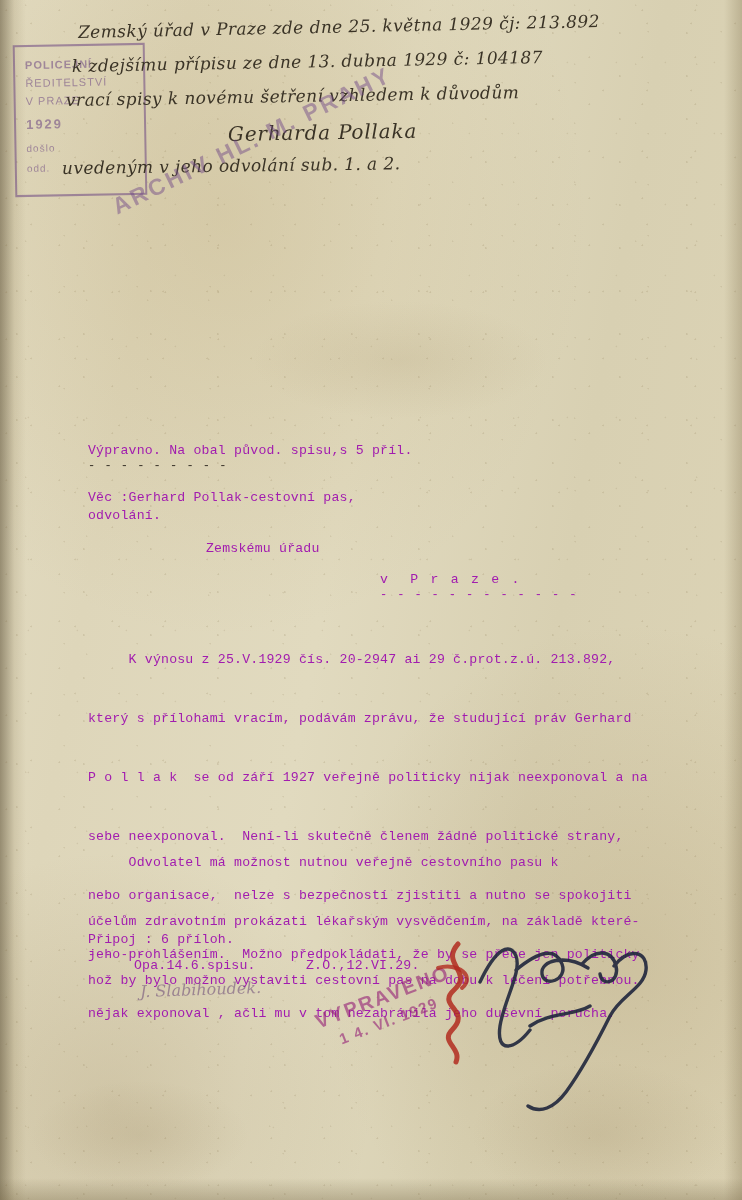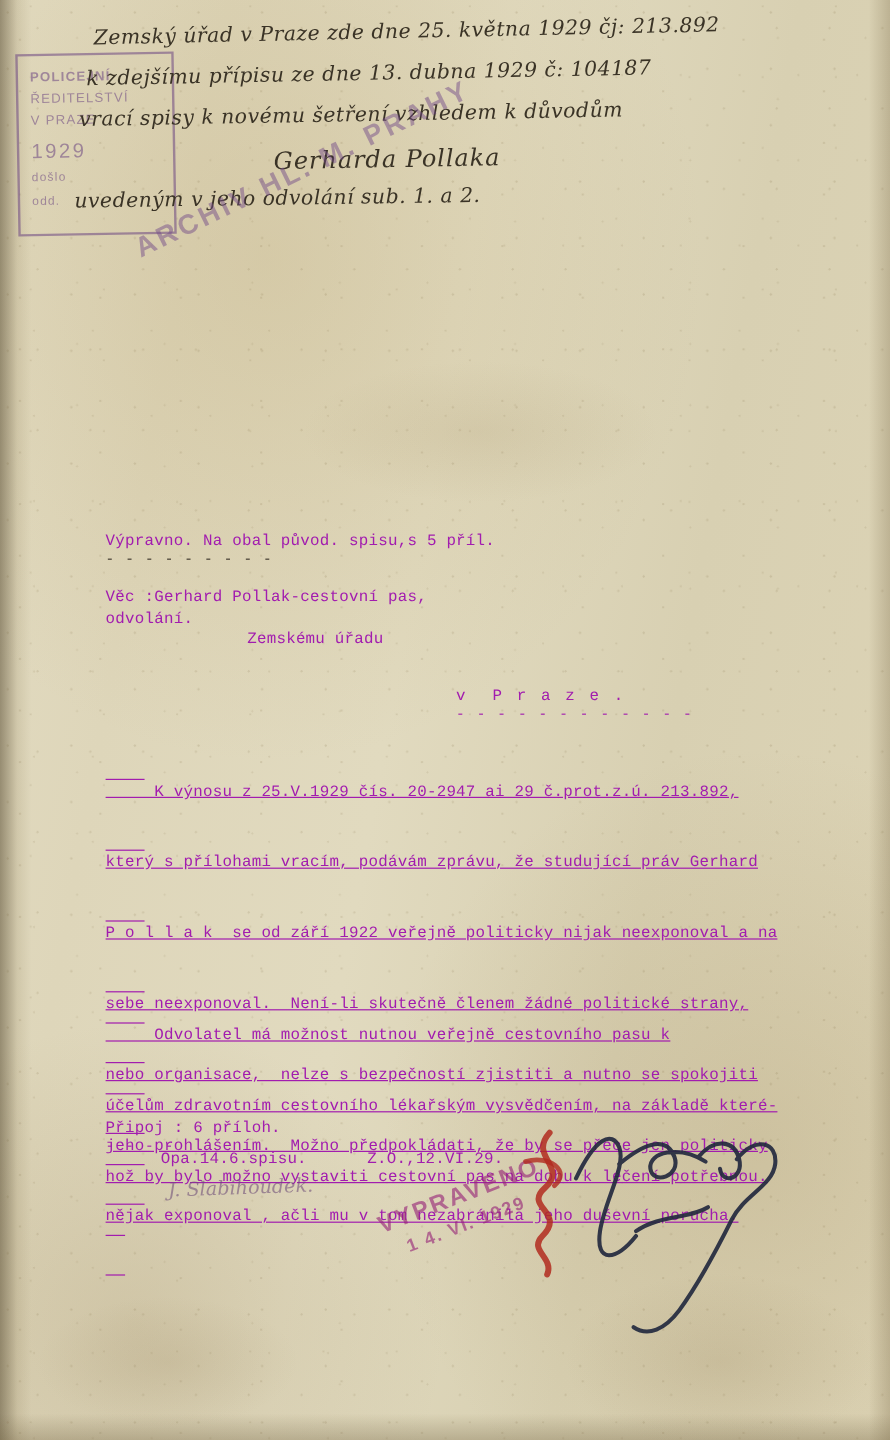--- a/index.html
+++ b/index.html
@@ -87,21 +87,21 @@
   }
   #stamp-rect .l {
     position: absolute;
     font-size: 11px;
     letter-spacing: 1px;
     white-space: nowrap;
   }
   #stamp-rect .l1 { left: 10px; top: 12px; font-weight: bold; }
   #stamp-rect .l2 { left: 10px; top: 30px; }
   #stamp-rect .l3 { left: 10px; top: 48px; }
-  #stamp-rect .l4 { left: 10px; top: 70px; font-size: 17px; letter-spacing: 2px; font-weight: normal; }
+  #stamp-rect .l4 { left: 10px; top: 70px; font-size: 13px; letter-spacing: 2px; font-weight: bold; }
   #stamp-rect .l5 { left: 10px; top: 96px; font-size: 10px; }
   #stamp-rect .l6 { left: 10px; top: 116px; font-size: 10px; }
 
   
   #stamp-diag {
     position: absolute;
     left: 108px; top: 196px;
     transform: rotate(-26deg);
     transform-origin: left top;
     color: rgba(112,74,136,0.48);
@@ -118,25 +118,25 @@
     font-family: "Liberation Mono", "DejaVu Sans Mono", monospace;
     color: #a21caf;
     font-size: 13.2px;
     white-space: pre;
     letter-spacing: .2px;
   }
   #l-vypravno { left: 88px; top: 443px; }
   #l-dash1    { left: 88px; top: 459px; letter-spacing: 1px; font-size: 12px; color:#3a332a;}
   #l-vec1     { left: 88px; top: 490px; }
   #l-vec2     { left: 88px; top: 508px; }
-  #l-zem      { left: 206px; top: 525px; }
+  #l-zem      { left: 206px; top: 541px; }
   #l-praze    { left: 380px; top: 572px; letter-spacing: 2.2px; }
   #l-dash2    { left: 380px; top: 588px; letter-spacing: 1.4px; font-size: 12px; }
 
-  .para { position: absolute; left: 88px; width: 580px; text-decoration: underline; }
+  .para { position: absolute; left: 88px; width: 580px; }
   .para .line { display: block; height: 29px; white-space: pre; }
   #p1 { top: 622px; }
   #p2 { top: 825px; }
 
   #l-pripoj { left: 88px; top: 932px; }
   #l-dash3  { left: 88px; top: 948px; letter-spacing: 1px; font-size: 12px; }
   #l-opa    { left: 134px; top: 958px; }
   #l-zo     { left: 306px; top: 958px; }
 
   
@@ -213,30 +213,30 @@
   <div class="tw" id="l-dash1">- - - - - - - - -</div>
   <div class="tw" id="l-vec1">Věc :Gerhard Pollak-cestovní pas,</div>
   <div class="tw" id="l-vec2">odvolání.</div>
   <div class="tw" id="l-zem">Zemskému úřadu</div>
   <div class="tw" id="l-praze">v  P r a z e .</div>
   <div class="tw" id="l-dash2">- - - - - - - - - - - -</div>
 
   <div class="tw para" id="p1">
     <span class="line">     K výnosu z 25.V.1929 čís. 20-2947 ai 29 č.prot.z.ú. 213.892,</span>
     <span class="line">který s přílohami vracím, podávám zprávu, že studující práv Gerhard</span>
-    <span class="line">P o l l a k  se od září 1922 veřejně politicky nijak neexponoval a na</span>
+    <span class="line">P o l l a k  se od září 1927 veřejně politicky nijak neexponoval a na</span>
     <span class="line">sebe neexponoval.  Není-li skutečně členem žádné politické strany,</span>
     <span class="line">nebo organisace,  nelze s bezpečností zjistiti a nutno se spokojiti</span>
     <span class="line">jeho prohlášením.  Možno předpokládati, že by se přece jen politicky</span>
     <span class="line">nějak exponoval , ačli mu v tom nezabránila jeho duševní porucha.</span>
   </div>
 
   <div class="tw para" id="p2">
     <span class="line">     Odvolatel má možnost nutnou veřejně cestovního pasu k</span>
-    <span class="line">účelům zdravotním cestovního lékařským vysvědčením, na základě které-</span>
+    <span class="line">účelům zdravotním prokázati lékařským vysvědčením, na základě které-</span>
     <span class="line">hož by bylo možno vystaviti cestovní pas na dobu k léčení potřebnou.</span>
   </div>
 
   <div class="tw" id="l-pripoj">Připoj : 6 příloh.</div>
   <div class="tw" id="l-dash3">- - - -</div>
   <div class="tw" id="l-opa">Opa.14.6.spisu.</div>
   <div class="tw" id="l-zo">Z.O.,12.VI.29.</div>
   <div id="sig-pencil">J. Slabihoudek.</div>
 
   <div id="stamp-red">

